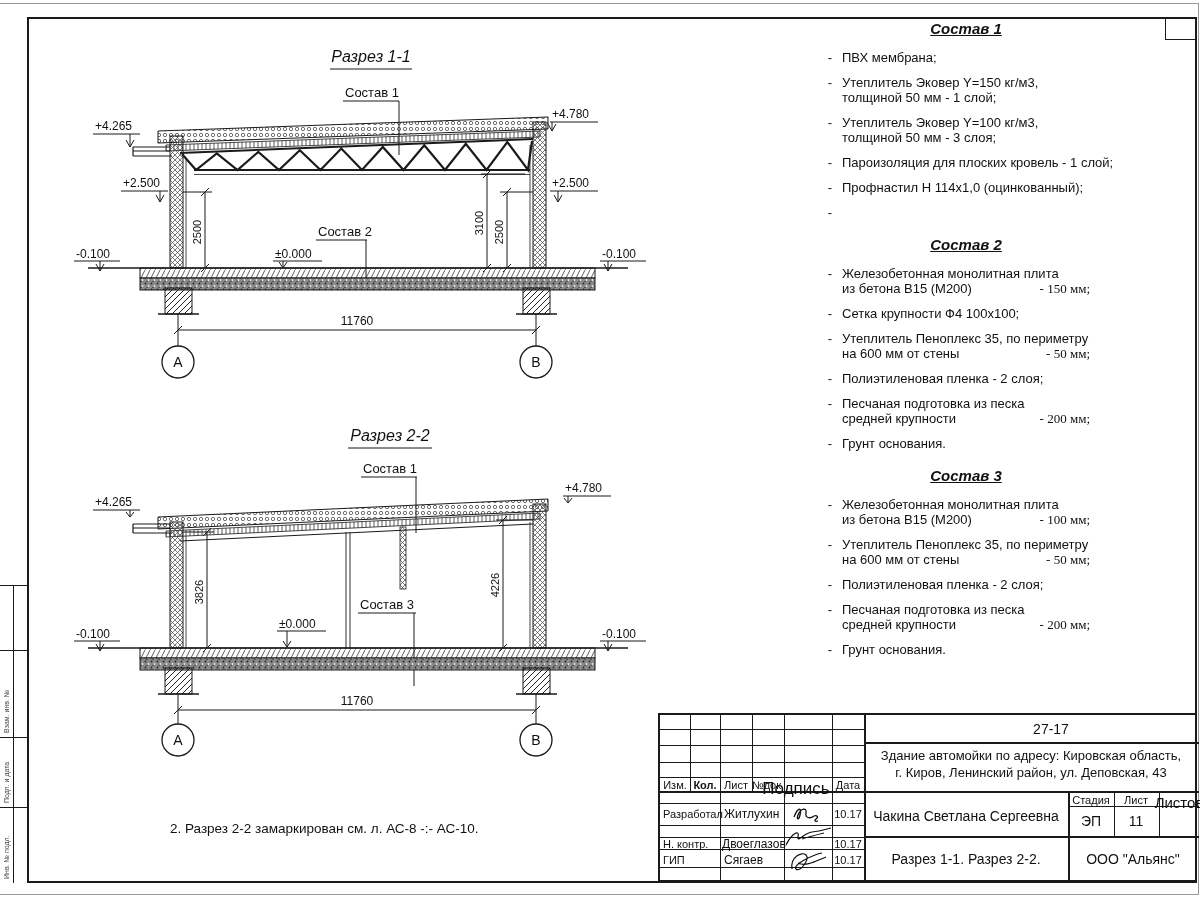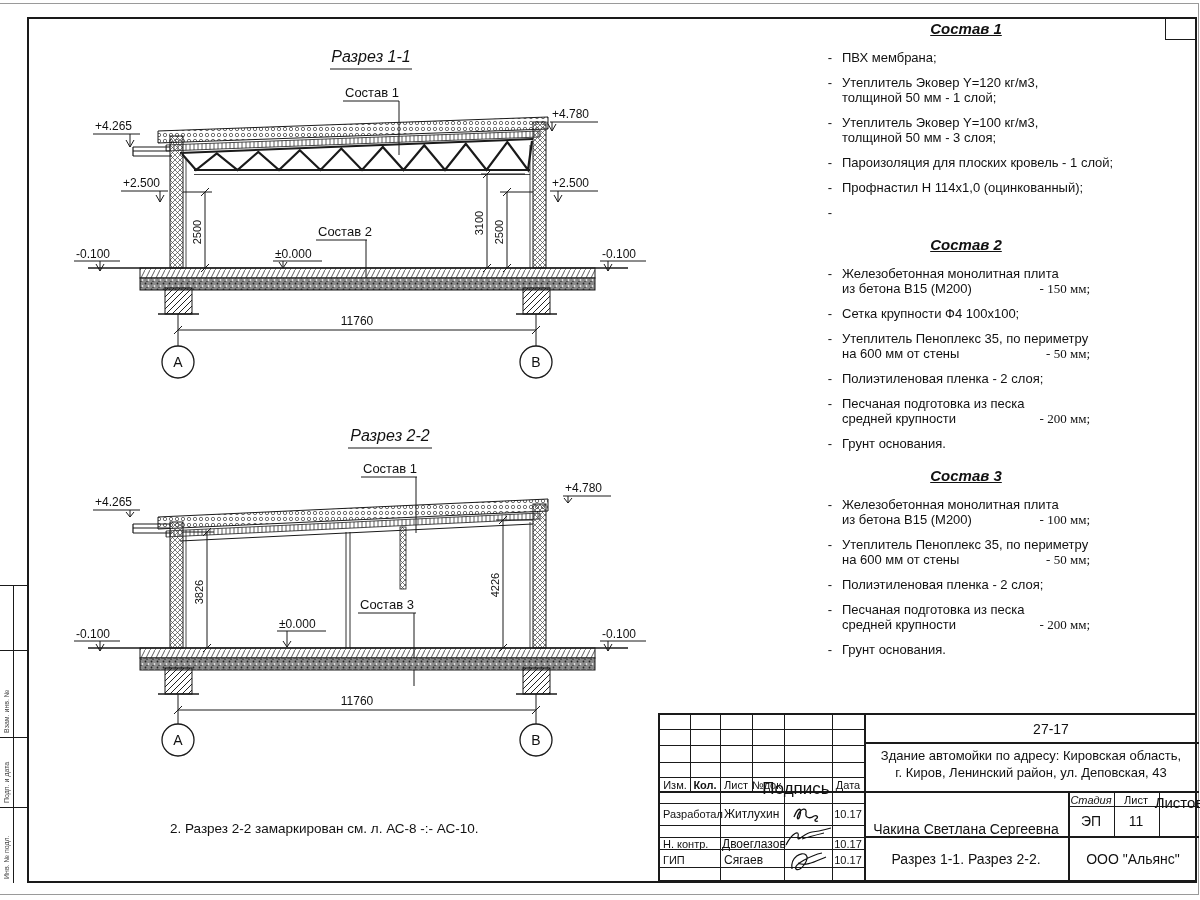--- a/index.html
+++ b/index.html
@@ -209,21 +209,21 @@
       <div class="comp-title">Состав 1</div>
       <div class="item">
           <span class="dash">-</span>
           <div class="itxt">
             <div>ПВХ мембрана;</div>
           </div>
         </div>
       <div class="item">
           <span class="dash">-</span>
           <div class="itxt">
-            <div>Утеплитель Эковер Y=120 кг/м3,</div>
+            <div>Утеплитель Эковер Y=150 кг/м3,</div>
             <div class="line2">
               <span>толщиной 50 мм - 1 слой;</span>
               <span class="val"></span>
             </div>
           </div>
         </div>
       <div class="item">
           <span class="dash">-</span>
           <div class="itxt">
             <div>Утеплитель Эковер Y=100 кг/м3,</div>
@@ -404,22 +404,22 @@
     <svg class="abs" style="left:126px;top:88px;" width="46" height="22" viewBox="0 0 46 22">
       <path d="M8,14 C12,4 16,4 14,12 C13,17 10,17 12,12 C15,5 21,4 20,10 C19,15 24,16 28,13 M28,13 c3,-1 5,1 2,3 c-2,1 -1,3 2,2" stroke="#111" fill="none" stroke-width="1.3"></path>
     </svg>
     <svg class="abs" style="left:122px;top:110px;" width="52" height="26" viewBox="0 0 52 26">
       <path d="M4,20 C10,8 18,4 16,12 C15,18 22,8 30,7 C40,6 44,4 49,3 M20,14 C26,12 34,10 42,8" stroke="#111" fill="none" stroke-width="1.2"></path>
     </svg>
     <svg class="abs" style="left:122px;top:132px;" width="52" height="30" viewBox="0 0 52 30">
       <path d="M10,22 C8,10 20,4 24,8 C28,12 18,26 14,22 C10,18 30,8 40,6 M16,16 C24,20 34,14 44,10" stroke="#111" fill="none" stroke-width="1.2"></path>
     </svg>
 
-    <div class="txt c" style="left:306px;top:106px;font-size:14px;">Чакина Светлана Сергеевна</div>
-    <div class="txt c" style="left:431px;top:79px;font-size:11px;font-style:italic;">Стадия</div>
+    <div class="txt c" style="left:306px;top:93px;font-size:14px;">Чакина Светлана Сергеевна</div>
+    <div class="txt c" style="left:431px;top:79px;font-size:11px;">Стадия</div>
     <div class="txt c" style="left:476px;top:79px;font-size:11px;">Лист</div>
     <div class="txt c" style="left:519px;top:79px;font-size:15px;">Листов</div>
     <div class="txt c" style="left:431px;top:98px;font-size:14px;">ЭП</div>
     <div class="txt c" style="left:476px;top:98px;font-size:14px;">11</div>
     <div class="txt c" style="left:519px;top:98px;font-size:14px;"></div>
     <div class="txt c" style="left:306px;top:136px;font-size:14px;">Разрез 1-1. Разрез 2-2.</div>
     <div class="txt c" style="left:473px;top:136px;font-size:14px;">ООО "Альянс"</div>
   </div>
 </div>
 

